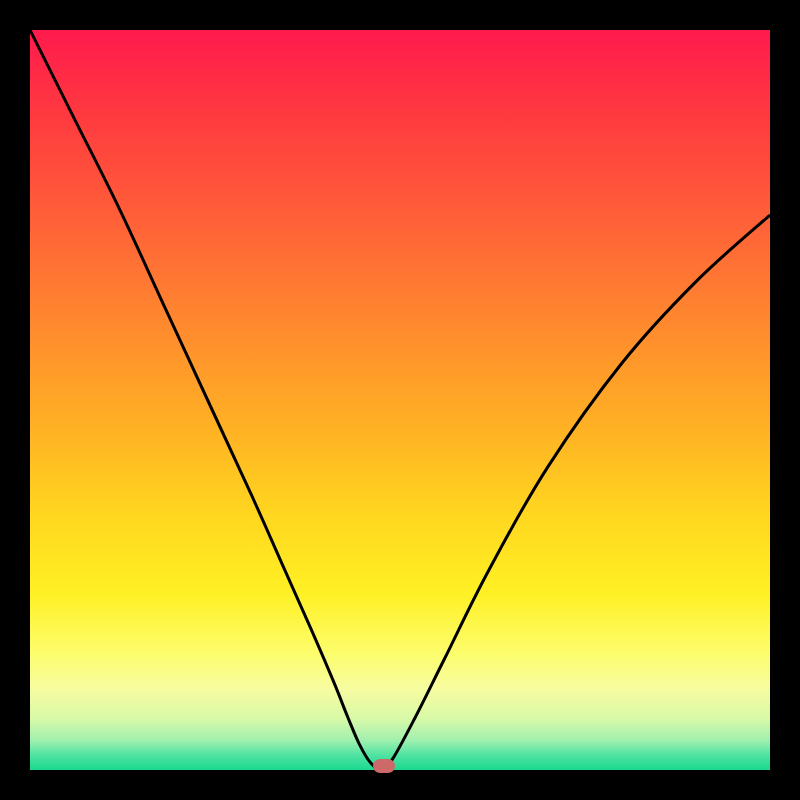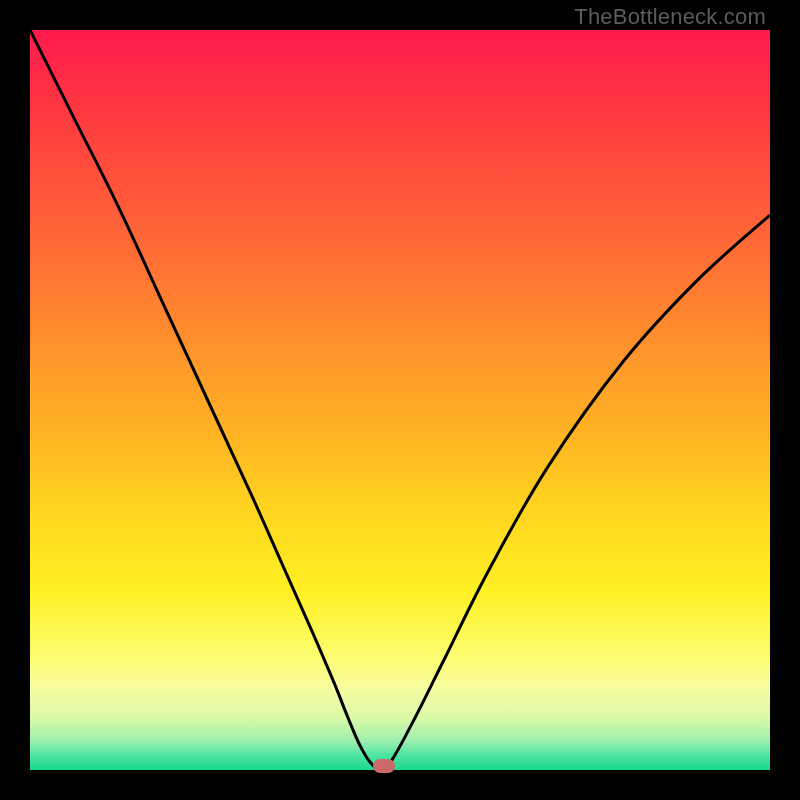--- a/index.html
+++ b/index.html
@@ -72,14 +72,13 @@
 
 <div class="frame">
   <div class="plot-area"></div>
 
   <svg class="overlay" viewBox="0 0 740 740" preserveAspectRatio="none">
     <path id="curve-path" d="M 0,0 C 7.991999999999999,15.983999999999991 28.416,56.83199999999995 44.4,88.79999999999995 C 60.384,120.76799999999996 72.816,144.3 88.8,177.60000000000002 C 104.78399999999999,210.90000000000003 117.216,239.168 133.2,273.8 C 149.184,308.432 161.61599999999999,335.368 177.6,370 C 193.584,404.632 208.68,436.896 222,466.2 C 235.32,495.50399999999996 240.94400000000002,508.82399999999996 251.60000000000002,532.8 C 262.25600000000003,556.776 271.876,578.088 281.2,599.4 C 290.524,620.712 296.73999999999995,635.216 303.4,651.2 C 310.06,667.1840000000001 313.538,676.878 318.2,688.2 C 322.86199999999997,699.522 325.30400000000003,706.1080000000001 329.3,714.1 C 333.296,722.092 336.40400000000005,727.938 340.40000000000003,732.6 C 344.396,737.2620000000001 347.504,740.666 351.5,740 C 355.496,739.334 356.60599999999994,738.2239999999999 362.59999999999997,728.9 C 368.594,719.576 375.476,706.182 384.8,688.2 C 394.124,670.2180000000001 401.08000000000004,655.64 414.40000000000003,629 C 427.72,602.36 440.15200000000004,574.832 458.8,540.2 C 477.448,505.56800000000004 494.024,473.896 518,436.6 C 541.976,399.30400000000003 565.36,366.29999999999995 592,332.99999999999994 C 618.64,299.69999999999993 639.36,278.23999999999995 666,251.59999999999997 C 692.64,224.95999999999998 726.68,196.988 740,185" fill="none" stroke="#000000" stroke-width="3"></path>
   </svg>
 
   <div id="marker" class="marker" style="left: 383.72px; top: 766.3px; background: rgb(204, 106, 106);"></div>
 
-  <div class="watermark">TheBottleneck.com</div>
 </div>
 
 </body></html>

